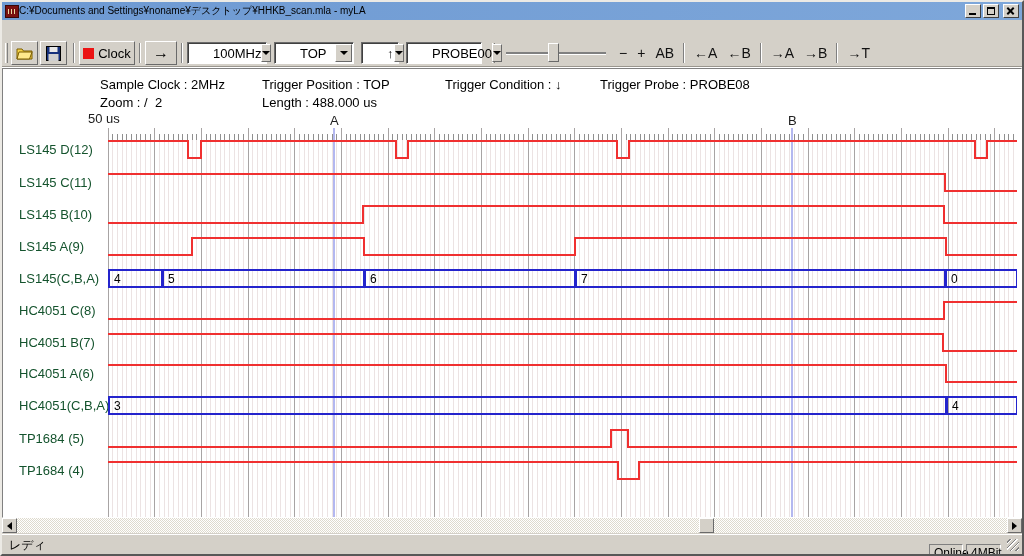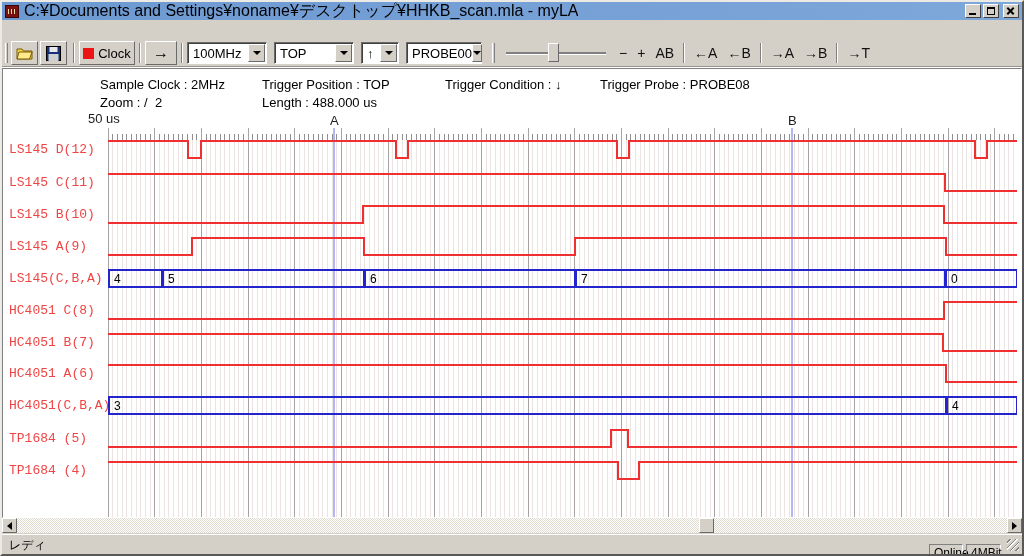--- a/index.html
+++ b/index.html
@@ -7,21 +7,21 @@
   .app { position:relative; width:1024px; height:556px; background:#d4d0c8; overflow:hidden; }
   .frame { position:absolute; inset:0; border:2px solid; border-color:#eceae5 #585858 #585858 #eceae5; pointer-events:none; z-index:90; }
 
   
   .titlebar { position:absolute; left:2px; top:2px; right:2px; height:18px;
     background:linear-gradient(to right,#6d99d2,#7ea7da); display:flex; align-items:center; }
   .app-icon { width:14px; height:13px; margin-left:3px; background:#7a1010; border:1px solid #3a0606;
     position:relative; }
   .app-icon::after { content:""; position:absolute; left:2px; top:3px; width:8px; height:5px;
     background:repeating-linear-gradient(90deg,#e8d8a0 0 1px,transparent 1px 3px); }
-  .title-text { margin-left:5px; font-size:16px; color:#000; white-space:nowrap; overflow:hidden; }
+  .title-text { font-size:10px; color:#000; white-space:nowrap; overflow:hidden; }
   .winbtns { position:absolute; right:3px; top:2px; display:flex; gap:2px; }
   .winbtn { width:16px; height:14px; background:#d4d0c8; border:1px solid; border-color:#fff #404040 #404040 #fff;
     position:relative; }
   .winbtn.close { margin-left:2px; }
   .glyph-min { position:absolute; left:3px; bottom:2px; width:7px; height:2px; background:#000; }
   .glyph-max { position:absolute; left:3px; top:2px; width:8px; height:8px; border:1px solid #000; border-top-width:2px; }
   .glyph-x1,.glyph-x2 { position:absolute; left:2px; top:5px; width:9px; height:2px; background:#000; }
   .glyph-x1 { transform:rotate(45deg);} .glyph-x2 { transform:rotate(-45deg);}
 
   
@@ -34,38 +34,38 @@
     background:#d4d0c8; border-bottom:1px solid #9a968e; box-shadow:0 1px 0 #fff; }
   .tb-grip { width:3px; height:20px; margin:0 3px; border-left:1px solid #fff; border-right:1px solid #808080; }
   .tb-sep { width:2px; height:20px; margin:0 4px; border-left:1px solid #808080; border-right:1px solid #fff; }
   .tb-btn { height:24px; background:#d4d0c8; border:1px solid; border-color:#fff #6a6a6a #6a6a6a #fff;
     display:flex; align-items:center; justify-content:center; font-size:13px; color:#000; }
   .tb-btn.icon28 { width:27px; margin-right:2px; }
   .stop-btn { width:56px; gap:4px; }
   .stop-sq { width:11px; height:11px; background:#ec1414; display:inline-block; }
   .run-btn { width:32px; font-size:16px; font-weight:bold; }
   .combo { height:22px; background:#fff; border:1px solid; border-color:#6a6a6a #fff #fff #6a6a6a;
-    box-shadow:inset 1px 1px 0 #404040; display:flex; align-items:center; margin-right:7px; position:relative; }
+    box-shadow:inset 1px 1px 0 #404040; display:flex; align-items:center; margin-right:7px; position:relative;padding-left:20px; }
   .combo .val { font-size:13px; padding-left:5px; flex:1; color:#000; white-space:pre; }
   .combo .dd { width:17px; height:18px; margin-right:1px; background:#d4d0c8; border:1px solid;
     border-color:#fff #6a6a6a #6a6a6a #fff; display:flex; align-items:center; justify-content:center; }
   .combo .dd i { width:0; height:0; border-left:4px solid transparent; border-right:4px solid transparent; border-top:4px solid #000; }
   .slider { position:relative; width:100px; height:22px; margin:0 8px; }
   .slider-track { position:absolute; left:0; right:0; top:10px; height:2px; background:#808080; box-shadow:0 1px 0 #fff; }
   .slider-thumb { position:absolute; left:42px; top:1px; width:11px; height:19px; background:#d4d0c8;
     border:1px solid; border-color:#fff #6a6a6a #6a6a6a #fff; }
   .flat-btn { background:transparent; border:none; font-size:14px; color:#111; padding:2px 5px; font-family:"Liberation Sans",sans-serif; }
 
   
   .client { position:absolute; left:2px; top:68px; right:2px; height:450px; background:#fff;
     border:1px solid; border-color:#808080 #fff #fff #808080; overflow:hidden; }
   .info { position:absolute; font-size:13px; color:#000; white-space:pre; }
   .ruler-label { position:absolute; left:85px; top:42px; font-size:13px; color:#202020; }
   .marker-label { position:absolute; top:44px; font-size:13px; color:#202020; }
-  .ch-label { position:absolute; left:6px; font-size:13px; color:#ef4444; white-space:nowrap;font-family:Liberation Mono, monospace; }
+  .ch-label { position:absolute; left:16px; font-size:13px; color:#14532d; white-space:nowrap; }
   #wave-svg { position:absolute; left:105px; top:59px; }
 
   
   .hscroll { position:absolute; left:2px; top:518px; right:2px; height:15px;
     background:repeating-conic-gradient(#fff 0% 25%, #dedacd 0% 50%) 0 0 / 2px 2px; }
   .sb-btn { position:absolute; top:0; width:15px; height:15px; background:#d4d0c8; border:1px solid;
     border-color:#fff #6a6a6a #6a6a6a #fff; display:flex; align-items:center; justify-content:center; }
   .sb-left { left:0; } .sb-right { right:0; }
   .tri-l { width:0; height:0; border-top:4px solid transparent; border-bottom:4px solid transparent; border-right:5px solid #000; }
   .tri-r { width:0; height:0; border-top:4px solid transparent; border-bottom:4px solid transparent; border-left:5px solid #000; }

